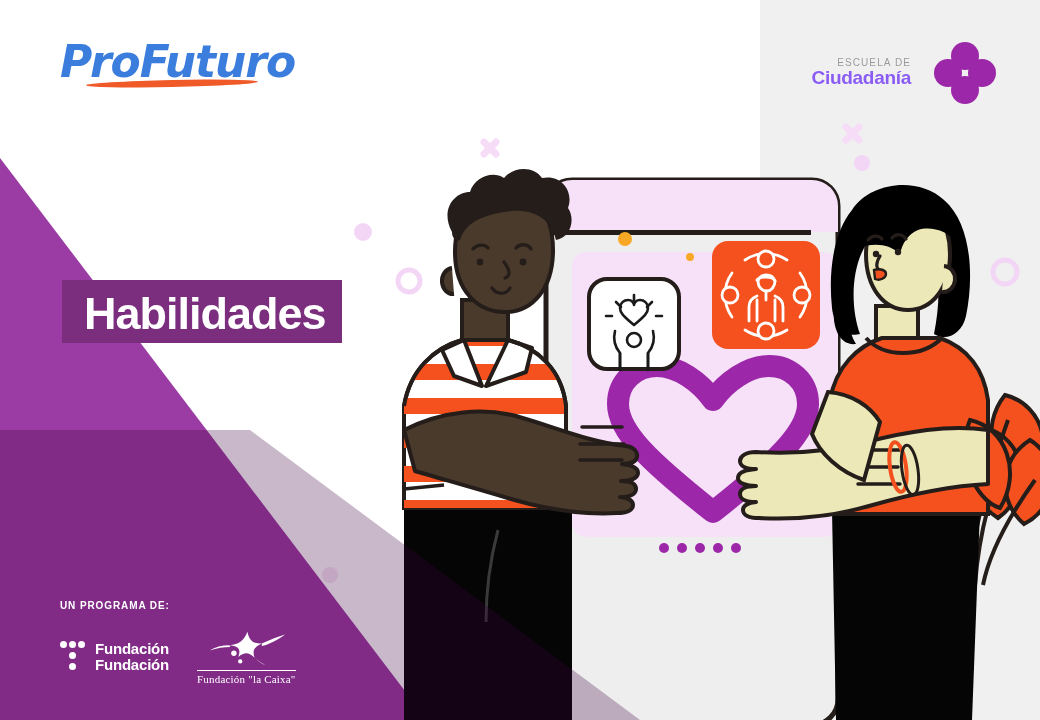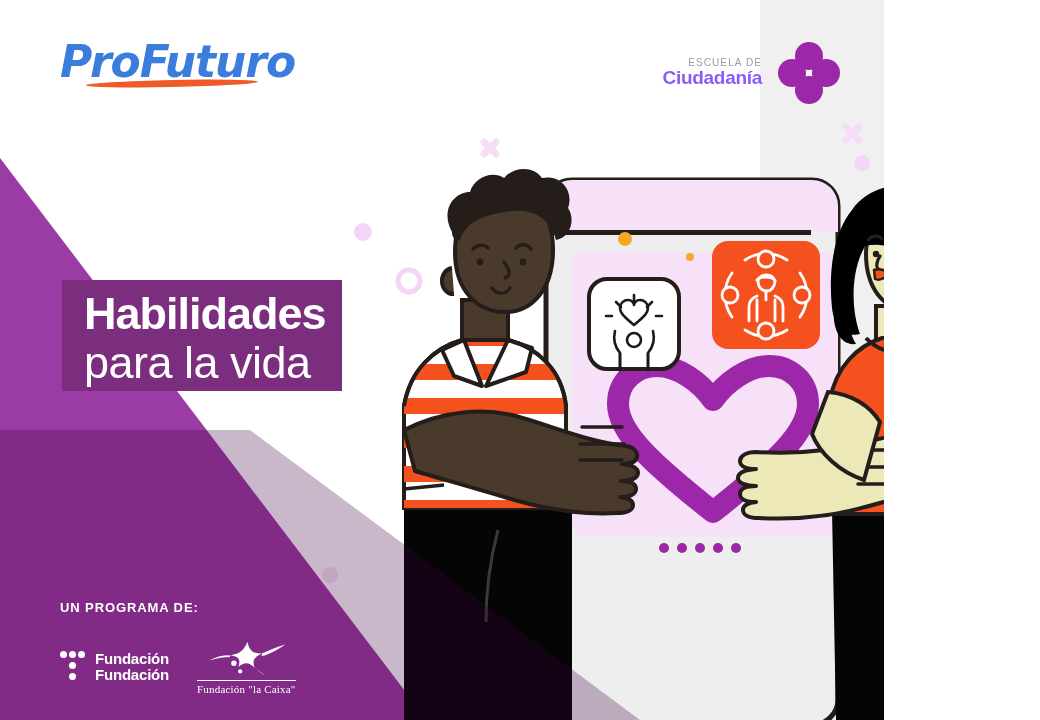--- a/index.html
+++ b/index.html
@@ -5,21 +5,21 @@
   html, body {
     margin: 0;
     padding: 0;
     background: #ffffff;
   }
   body {
     font-family: "Liberation Sans", sans-serif;
   }
   .poster {
     position: relative;
-    width: 884px;
+    width: 1040px;
     height: 720px;
     overflow: hidden;
     background: #ffffff;
   }
   
   .bg-grey-curve {
     position: absolute;
     left: 600px; top: -360px;
     width: 900px; height: 900px;
     background: #f0f0f0;
@@ -77,21 +77,21 @@
     border-radius: 50%;
     transform: rotate(-1.2deg);
   }
 
   
   .escuela {
     position: absolute;
     right: 44px; top: 42px;
     display: flex;
     align-items: center;
-    gap: 16px;
+    gap: 23px;
     z-index: 40;
   }
   .escuela-text { text-align: right; }
   .escuela-top {
     font-size: 10px;
     letter-spacing: 1.1px;
     color: #9b9b9b;
     line-height: 1.1;
   }
   .escuela-bottom {
@@ -136,25 +136,25 @@
     letter-spacing: -0.5px;
   }
 
   
   .sponsors {
     position: absolute;
     left: 60px; top: 600px;
     z-index: 40;
   }
   .sponsors-label {
-    font-size: 13px;
+    font-size: 10px;
     font-weight: bold;
     letter-spacing: 0.9px;
     color: #ffffff;
-    margin-bottom: 24px;
+    margin-bottom: 18px;
   }
   .sponsor-row { display: flex; gap: 28px; }
   .telefonica { display: flex; align-items: center; gap: 9px; }
   .tele-dots { position: relative; width: 26px; height: 32px; }
   .tele-dots i {
     position: absolute;
     width: 7px; height: 7px;
     border-radius: 50%;
     background: #ffffff;
   }
@@ -410,21 +410,20 @@
     <div class="flower">
       <span class="f-top"></span>
       <span class="f-left"></span>
       <span class="f-right"></span>
       <span class="f-bot"></span>
     </div>
   </div>
 
   <div class="title-block">
     <div class="title-line1">Habilidades</div>
-    <div class="title-line2">para la vida</div>
   </div>
 
   <div class="sponsors">
     <div class="sponsors-label">UN PROGRAMA DE:</div>
     <div class="sponsor-row">
 
       <div class="telefonica">
         <div class="tele-dots">
           <i class="d1"></i>
             <i class="d2"></i>

